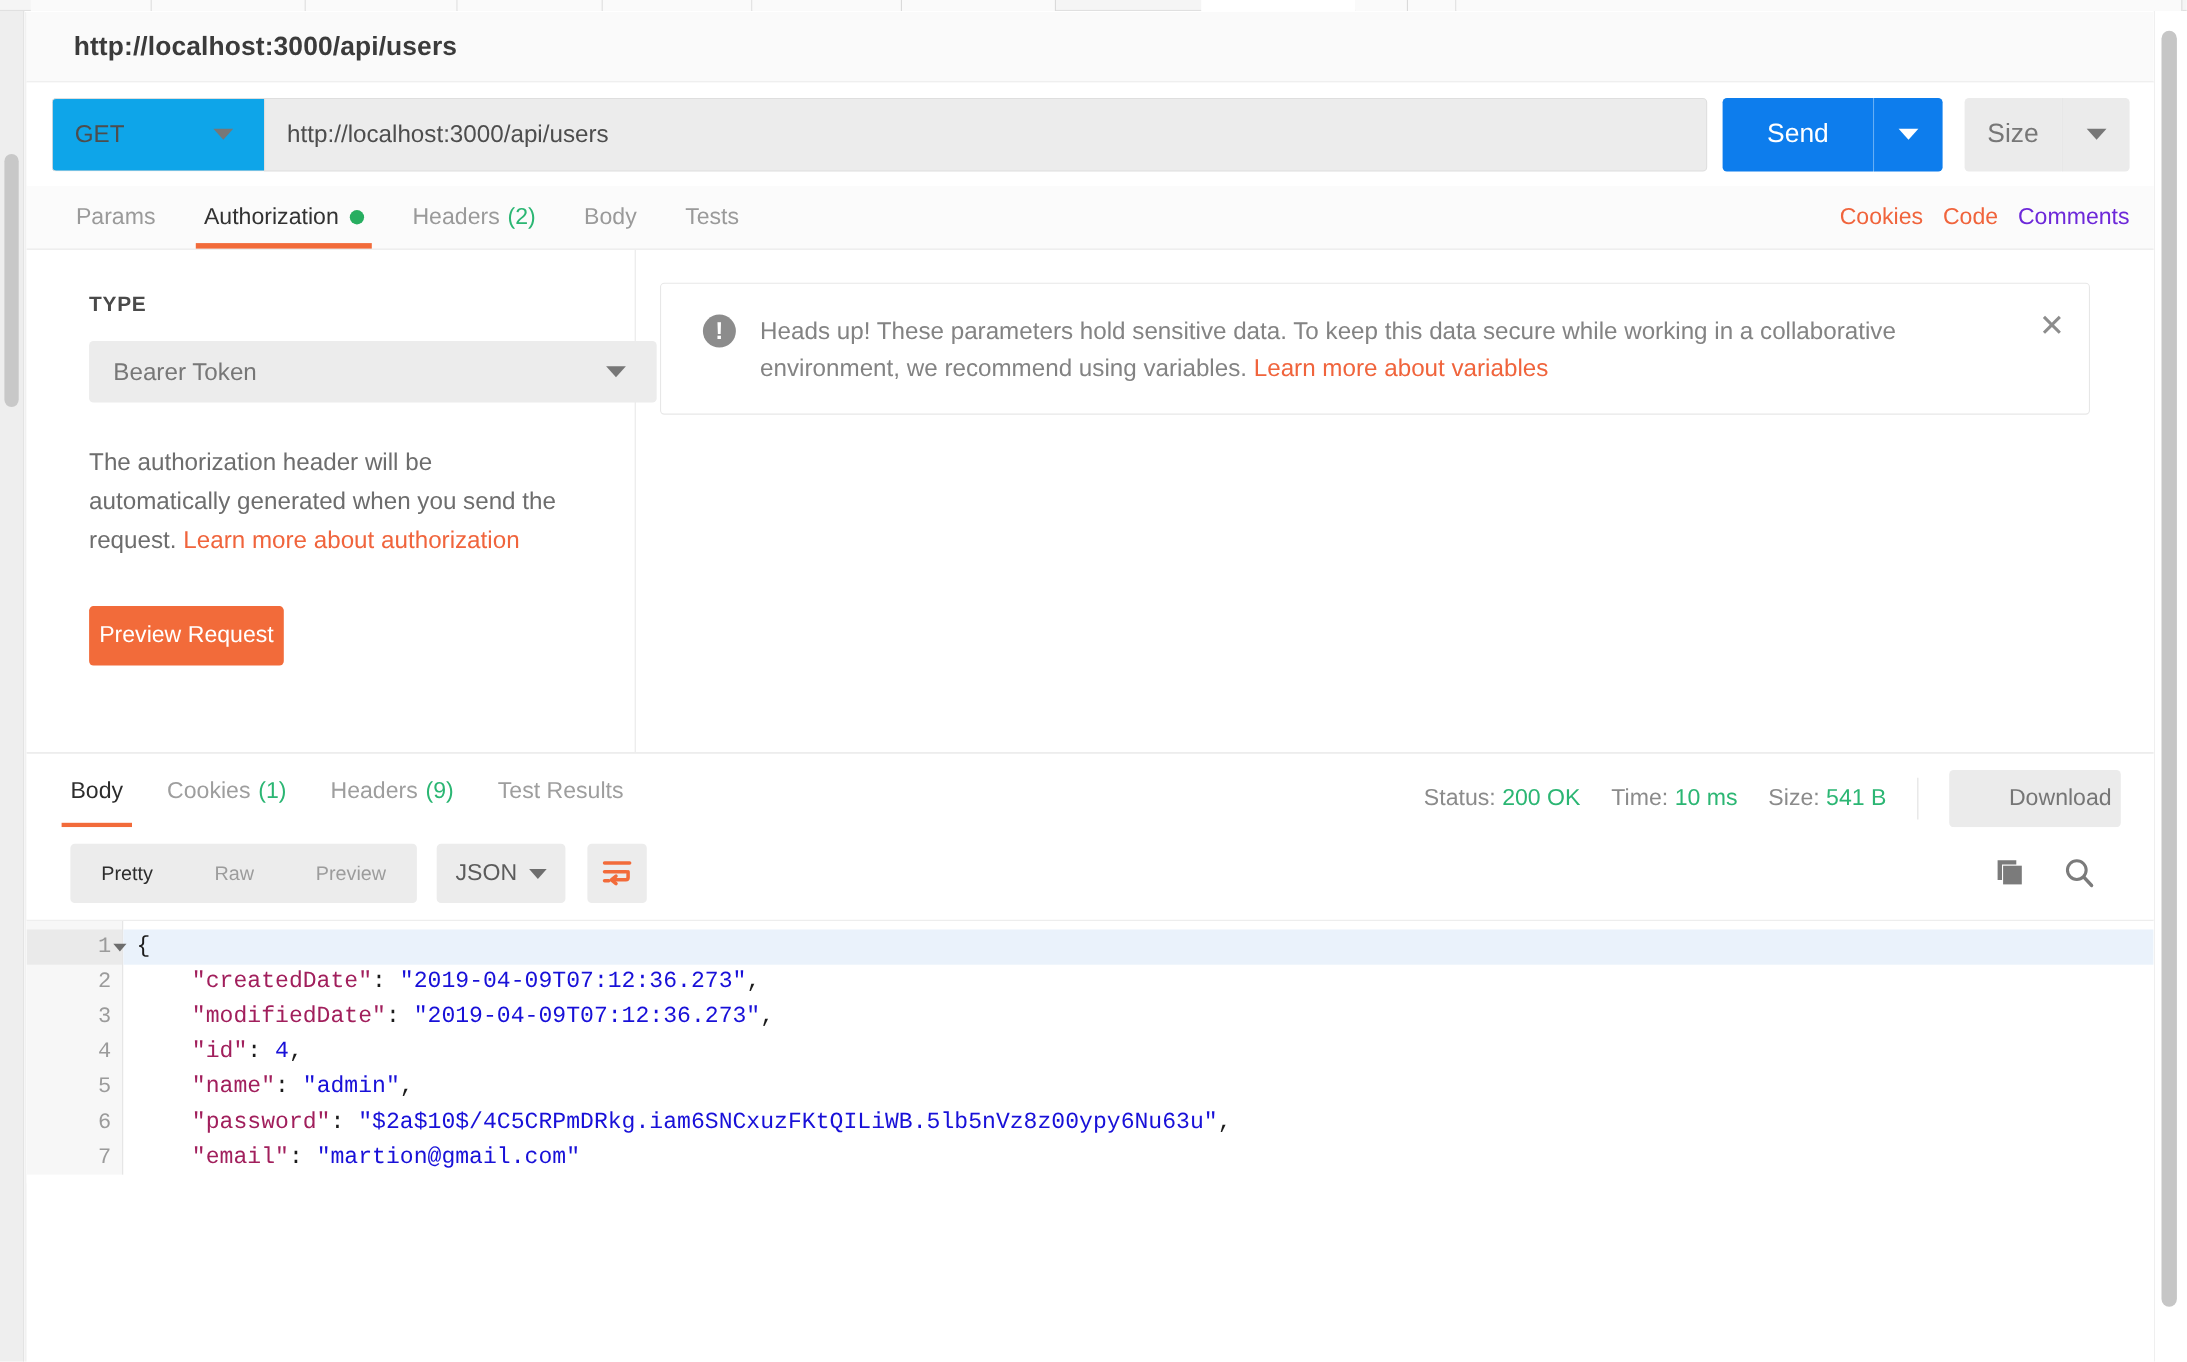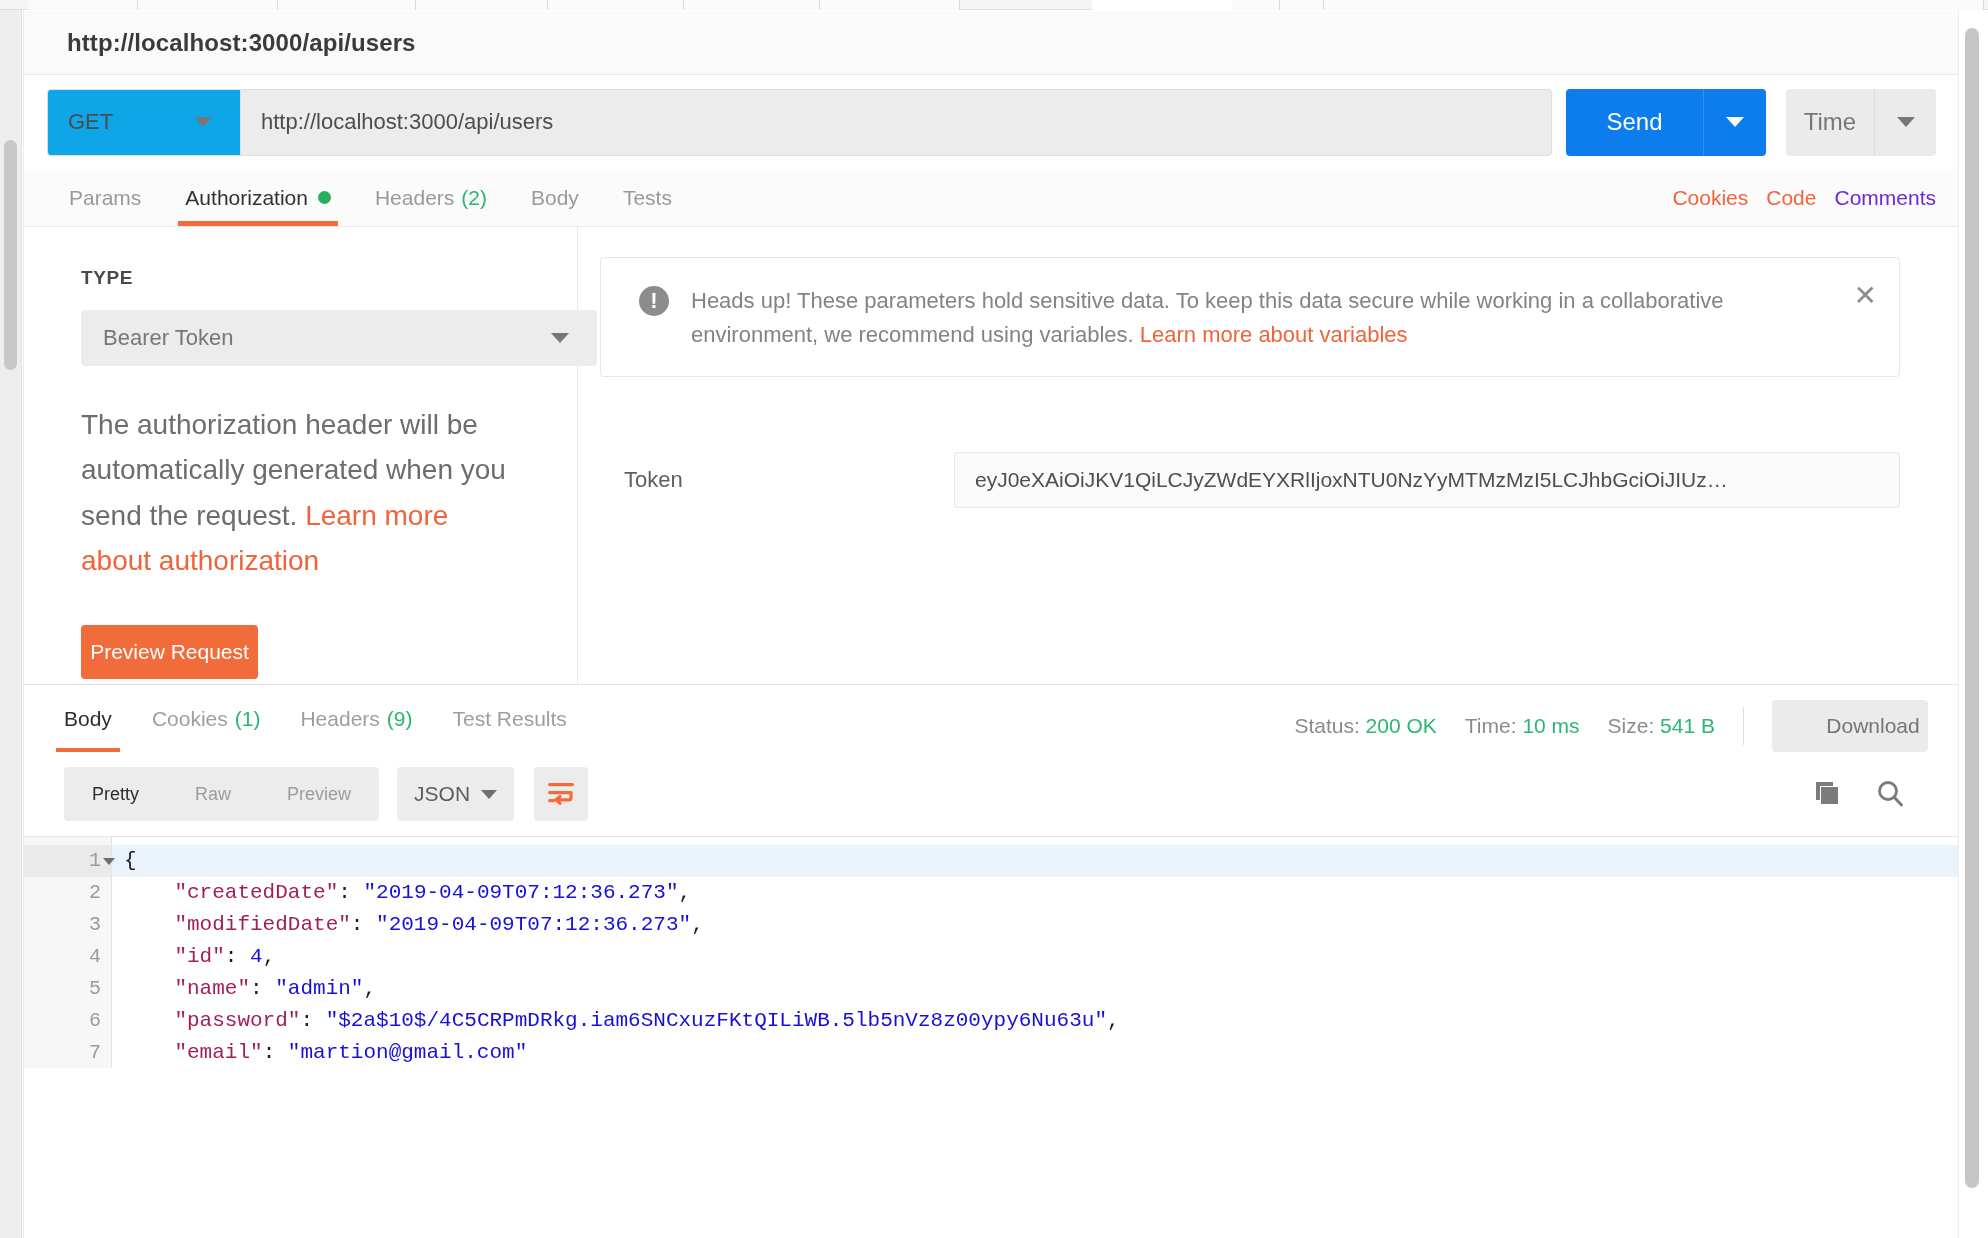--- a/index.html
+++ b/index.html
@@ -223,21 +223,21 @@
     display: flex; align-items: center;
     padding: 0 22px;
     position: relative; cursor: pointer;
   }
   .type-select span { font-size: 22px; color: #777777; }
   .type-select .caret { position: absolute; right: 28px; }
 
   .auth-desc {
     margin-top: 36px;
     width: 440px;
-    font-size: 28px; line-height: 1.62; color: #6d6d6d;
+    font-size: 22px; line-height: 1.62; color: #6d6d6d;
   }
   .auth-desc a { color: #f0643c; text-decoration: none; cursor: pointer; }
 
   .btn-preview {
     margin-top: 42px;
     width: 177px; height: 54px;
     background: #f26b3a; color: #ffffff;
     border: none; border-radius: 4px;
     font-size: 21px;
     font-family: "Liberation Sans", sans-serif;
@@ -470,21 +470,21 @@
       </div>
       <div class="url-input">http://localhost:3000/api/users</div>
       <div class="spacer-sm"></div>
       <div class="send-group">
         <button class="btn-send">Send</button>
         <div class="btn-send-caret">
           <span class="caret"></span>
         </div>
       </div>
       <div class="save-group">
-        <button class="btn-save">Time</button>
+        <button class="btn-save">Size</button>
         <div class="btn-save-caret">
           <span class="caret"></span>
         </div>
       </div>
     </div>
 
     <div class="req-tabs">
       <div class="rtab">
         <span>Params</span>
       </div>
@@ -525,24 +525,20 @@
 
       <div class="auth-right">
         <div class="alert">
           <div class="alert-icon">!</div>
           <div class="alert-text">
             <span>Heads up! These parameters hold sensitive data. To keep this data secure while working in a collaborative environment, we recommend using variables. </span><a>Learn more about variables</a>
           </div>
           <div class="alert-close">✕</div>
         </div>
 
-        <div class="token-row">
-          <div class="token-label">Token</div>
-          <div class="token-input">eyJ0eXAiOiJKV1QiLCJyZWdEYXRlIjoxNTU0NzYyMTMzMzI5LCJhbGciOiJIUz…</div>
-        </div>
       </div>
     </div>
 
     <div class="resp-tabs">
       <div class="rsptab active">
         <span>Body</span>
       </div>
       <div class="rsptab">
         <span>Cookies</span>
         <span class="count-green">(1)</span>

